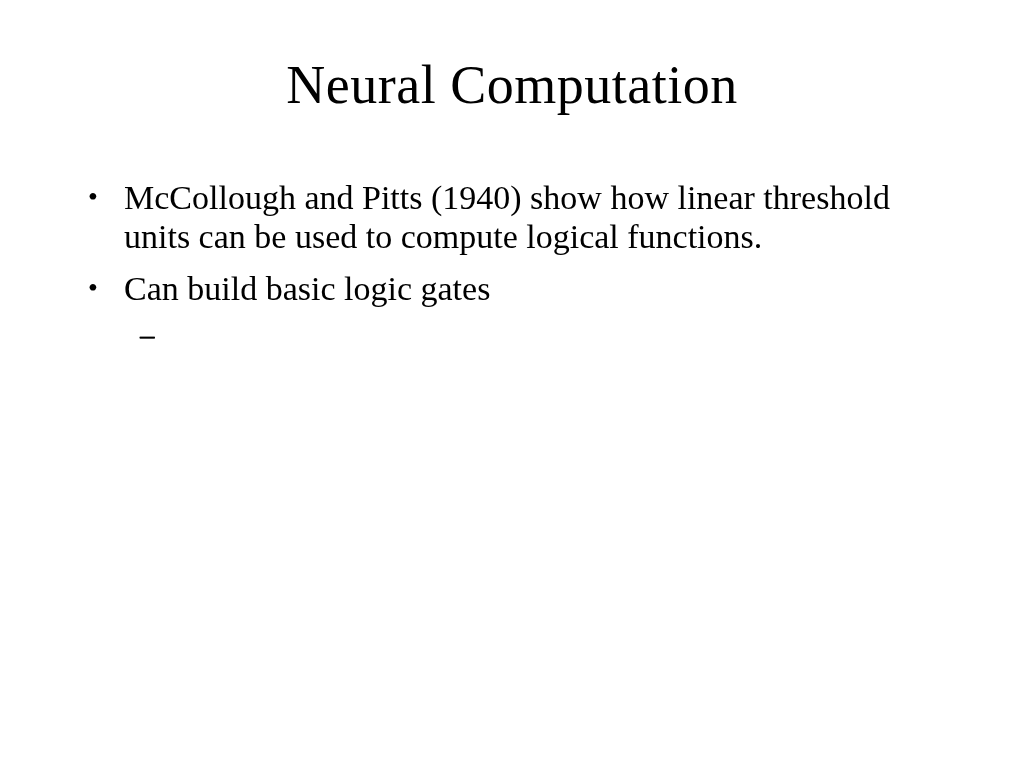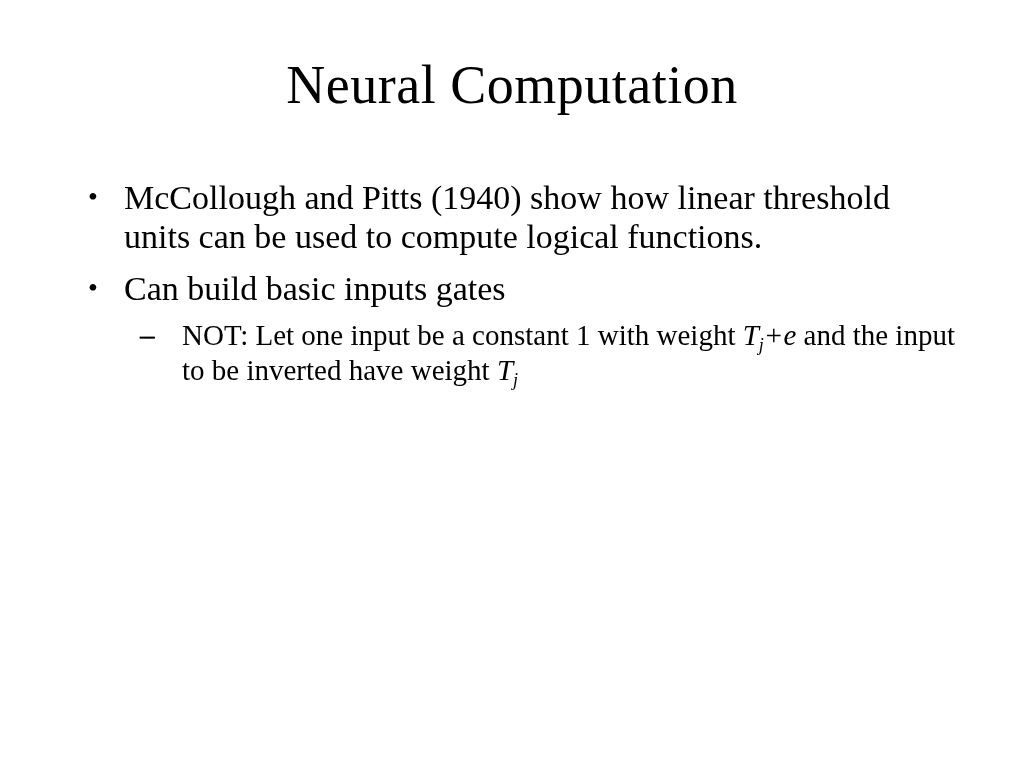--- a/index.html
+++ b/index.html
@@ -84,30 +84,29 @@
 
   <div class="body-block">
 
     <div class="lvl1">
       <span class="bullet">•</span>
       <span>McCollough and Pitts (1940) show how linear threshold units can be used to compute logical functions.</span>
     </div>
 
     <div class="lvl1 gap-sm">
       <span class="bullet">•</span>
-      <span>Can build basic inputs gates</span>
+      <span>Can build basic logic gates</span>
     </div>
 
     <div class="lvl2">
       <span class="dash">–</span>
     </div>
 
     <div class="lvl2">
       <span class="dash">–</span>
     </div>
 
     <div class="lvl2">
       <span class="dash">–</span>
-      <span><span>NOT: Let one input be a constant 1 with weight </span><span class="it">T</span><sub class="it">j</sub><span class="it">+e</span><span> and the input to be inverted have weight </span><span class="it">T</span><sub class="it">j</sub></span>
     </div>
 
   </div>
 </div>
 
 </body></html>

